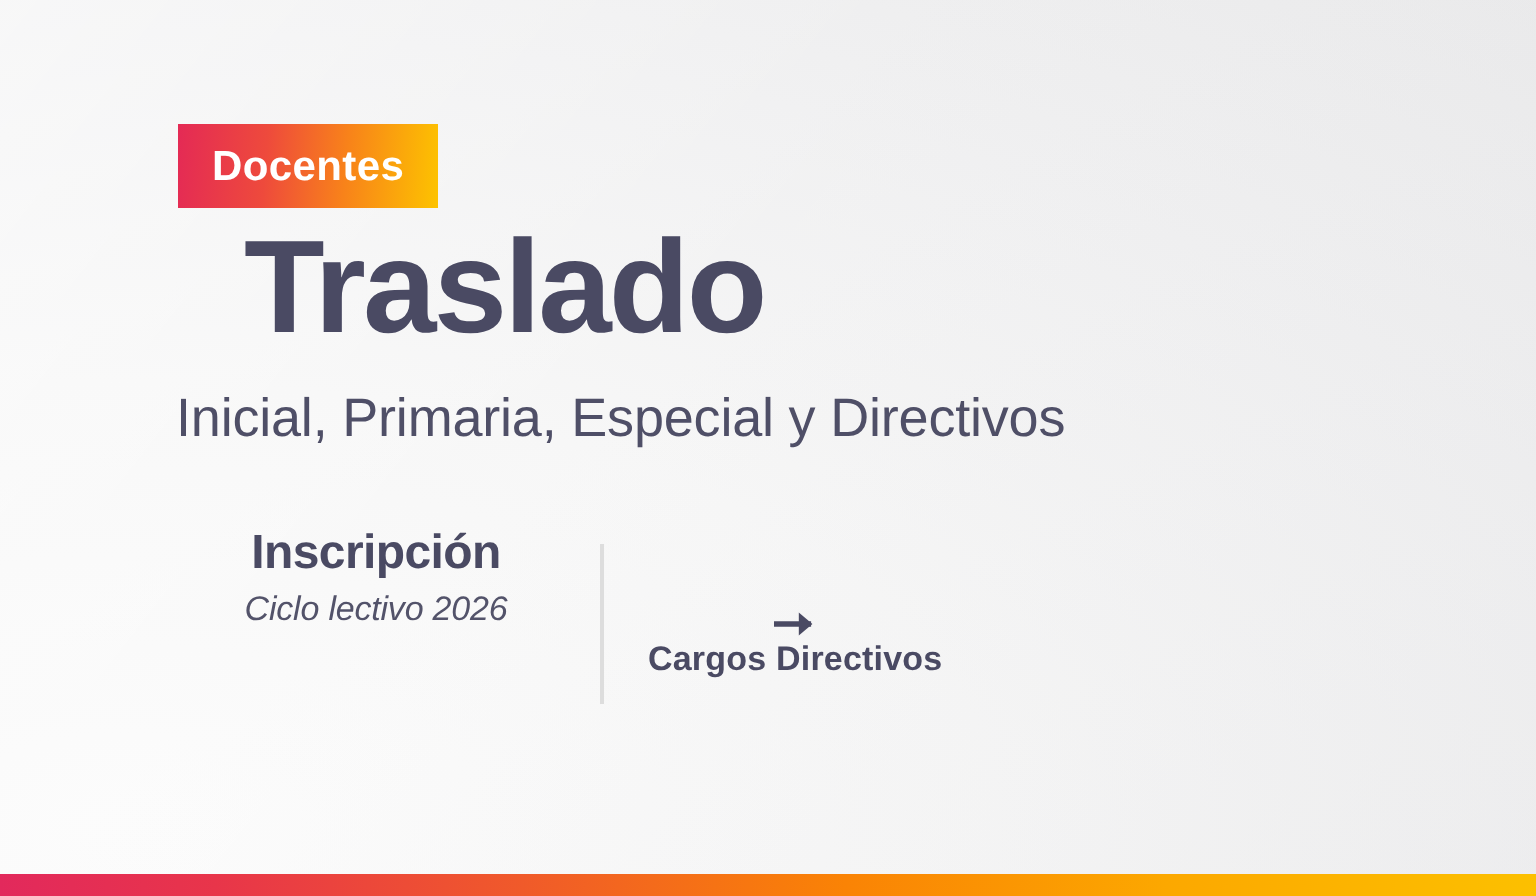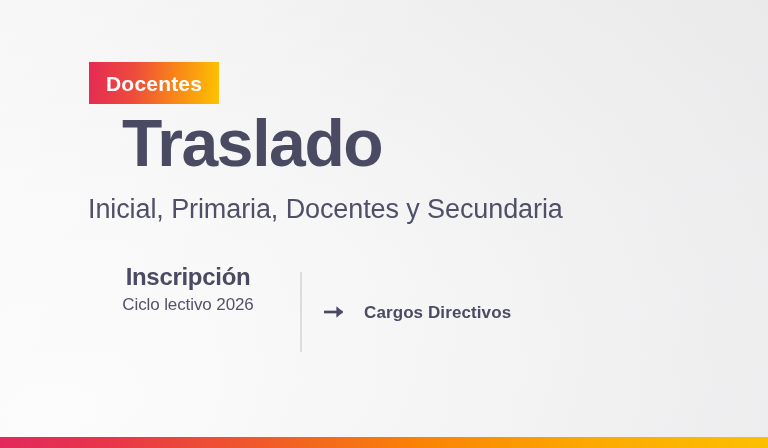--- a/index.html
+++ b/index.html
@@ -108,20 +108,21 @@
     font-weight: bold;
     color: #4a4a63;
     letter-spacing: -0.3px;
     line-height: 1.26;
     white-space: nowrap;
   }
 
   .cycle {
     margin-top: 3px;
     font-size: 17px;
+    font-style: italic;
     font-weight: normal;
     color: #53536a;
     letter-spacing: -0.1px;
     line-height: 1.2;
     white-space: nowrap;
   }
 
   .divider {
     position: absolute;
     left: 212px;
@@ -130,21 +131,21 @@
     height: 80px;
     background: #dddddd;
   }
 
   .link-row {
     position: absolute;
     left: 236px;
     top: 41px;
     display: flex;
     align-items: center;
-    gap: 18px;
+    flex-direction: column;
   }
 
   .arrow-icon {
     width: 22px;
     height: 18px;
     display: block;
     flex: 0 0 auto;
   }
 
   .link-label {
@@ -171,21 +172,21 @@
 
 <div class="banner">
   <div class="content">
 
     <div class="badge">
       <span>Docentes</span>
     </div>
 
     <div class="title">Traslado</div>
 
-    <div class="subtitle">Inicial, Primaria, Docentes y Secundaria</div>
+    <div class="subtitle">Inicial, Primaria, Especial y Directivos</div>
 
     <div class="lower">
 
       <div class="stage-block">
         <div class="stage-line">Inscripción</div>
         <div class="cycle">Ciclo lectivo 2026</div>
       </div>
 
       <div class="divider"></div>
 

